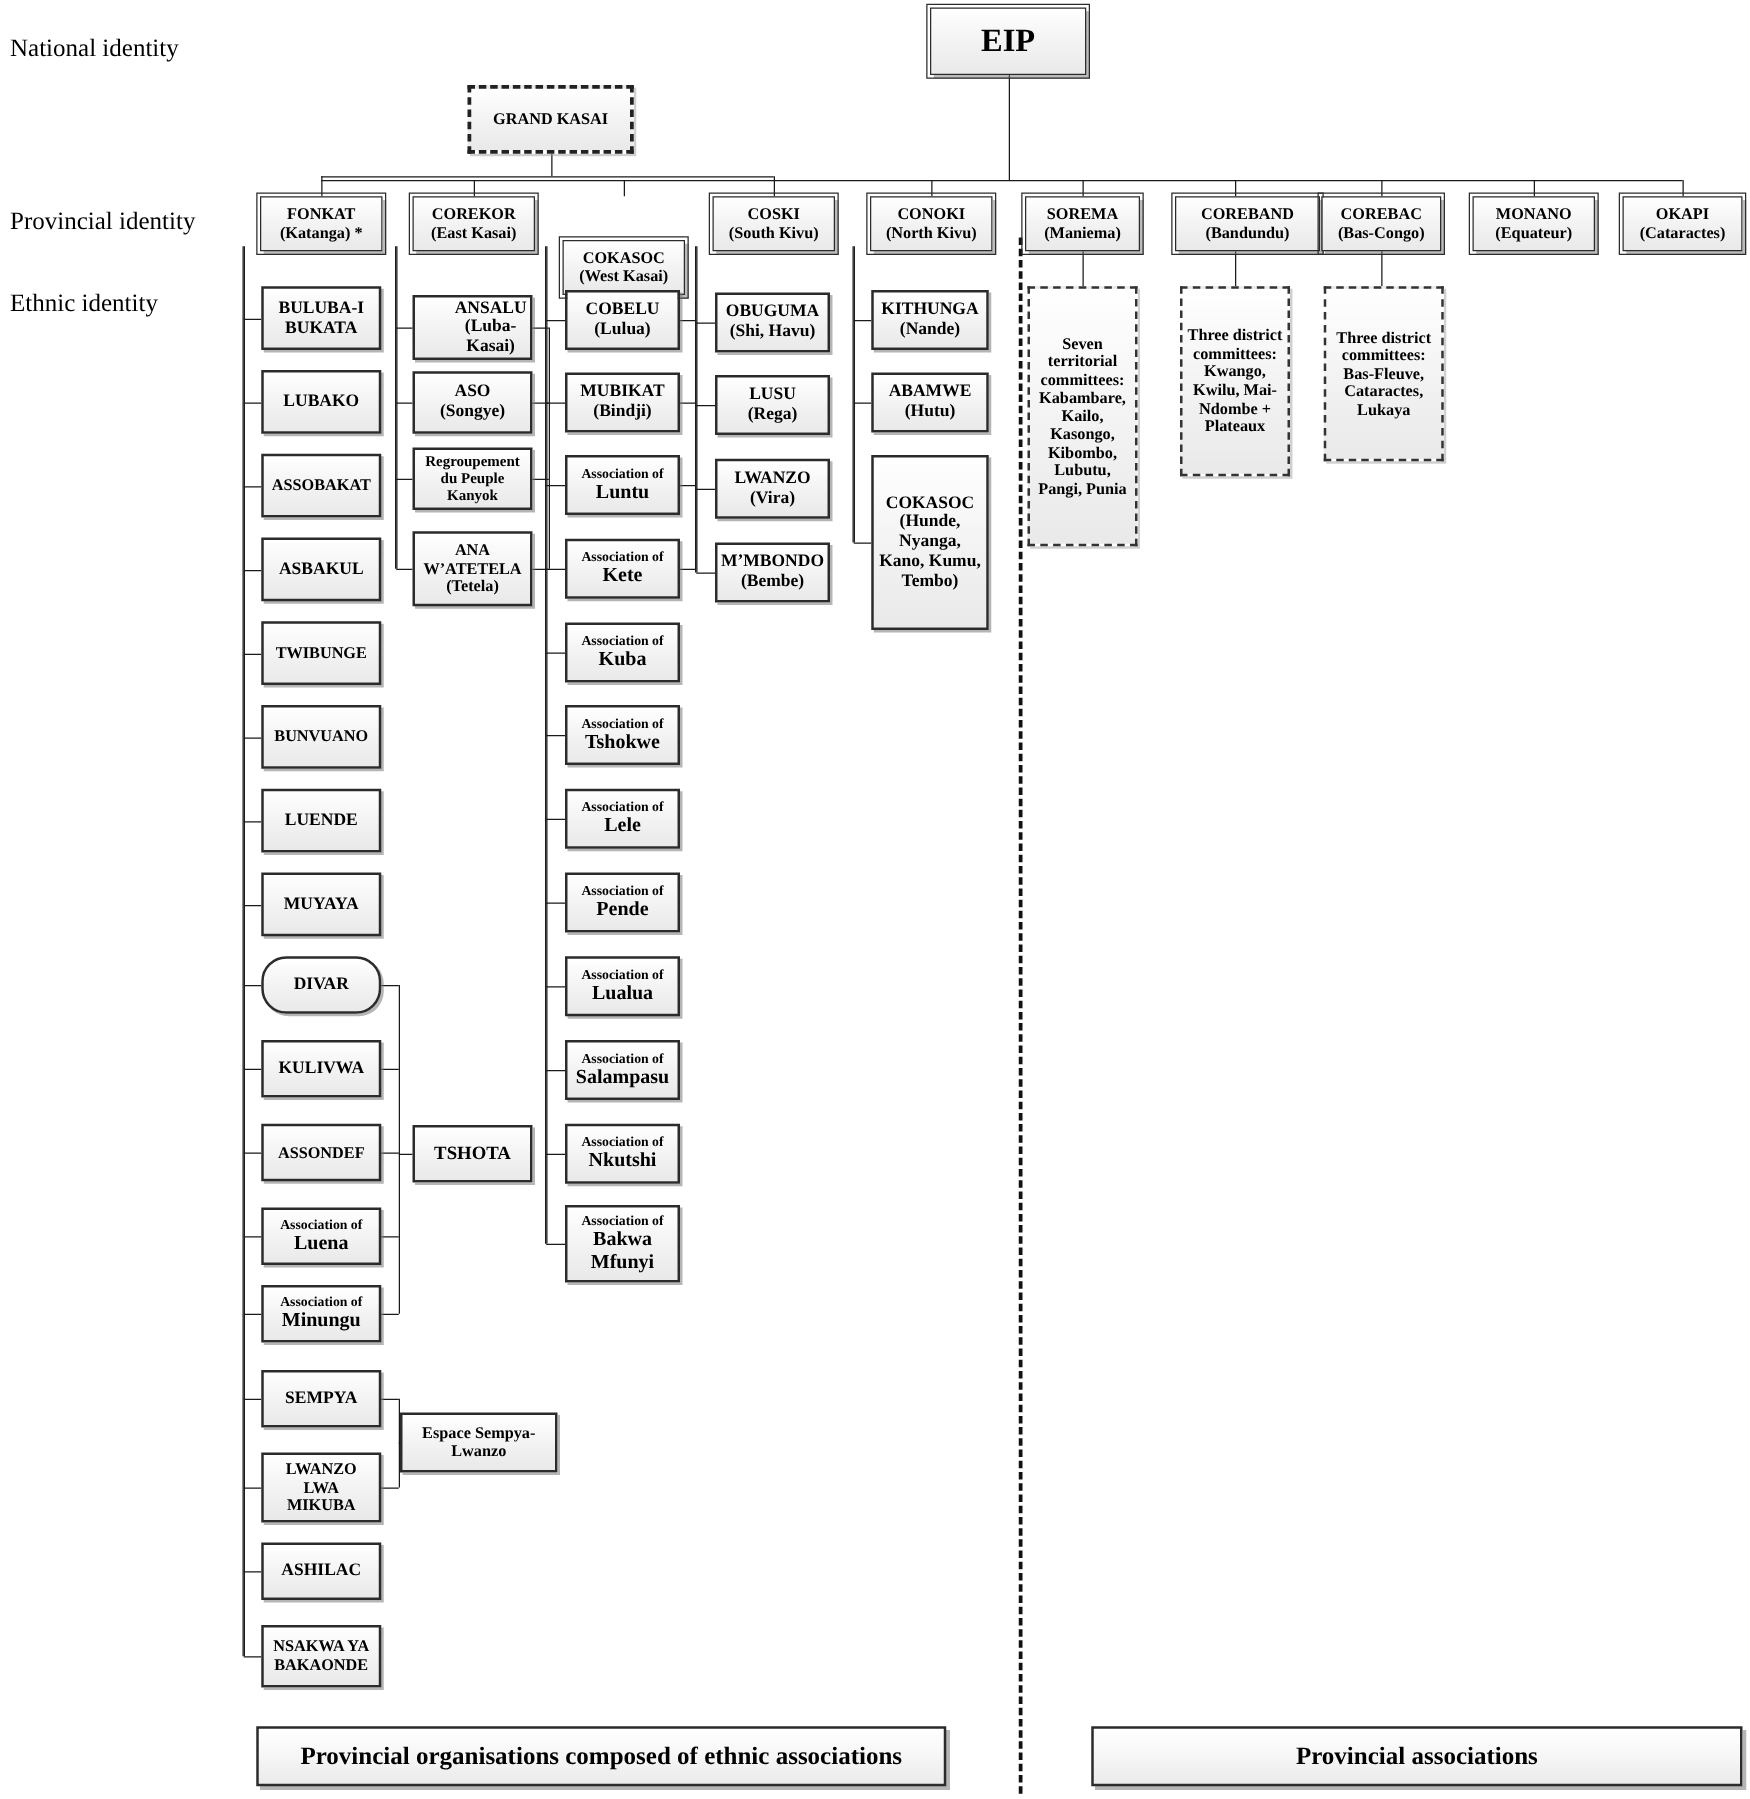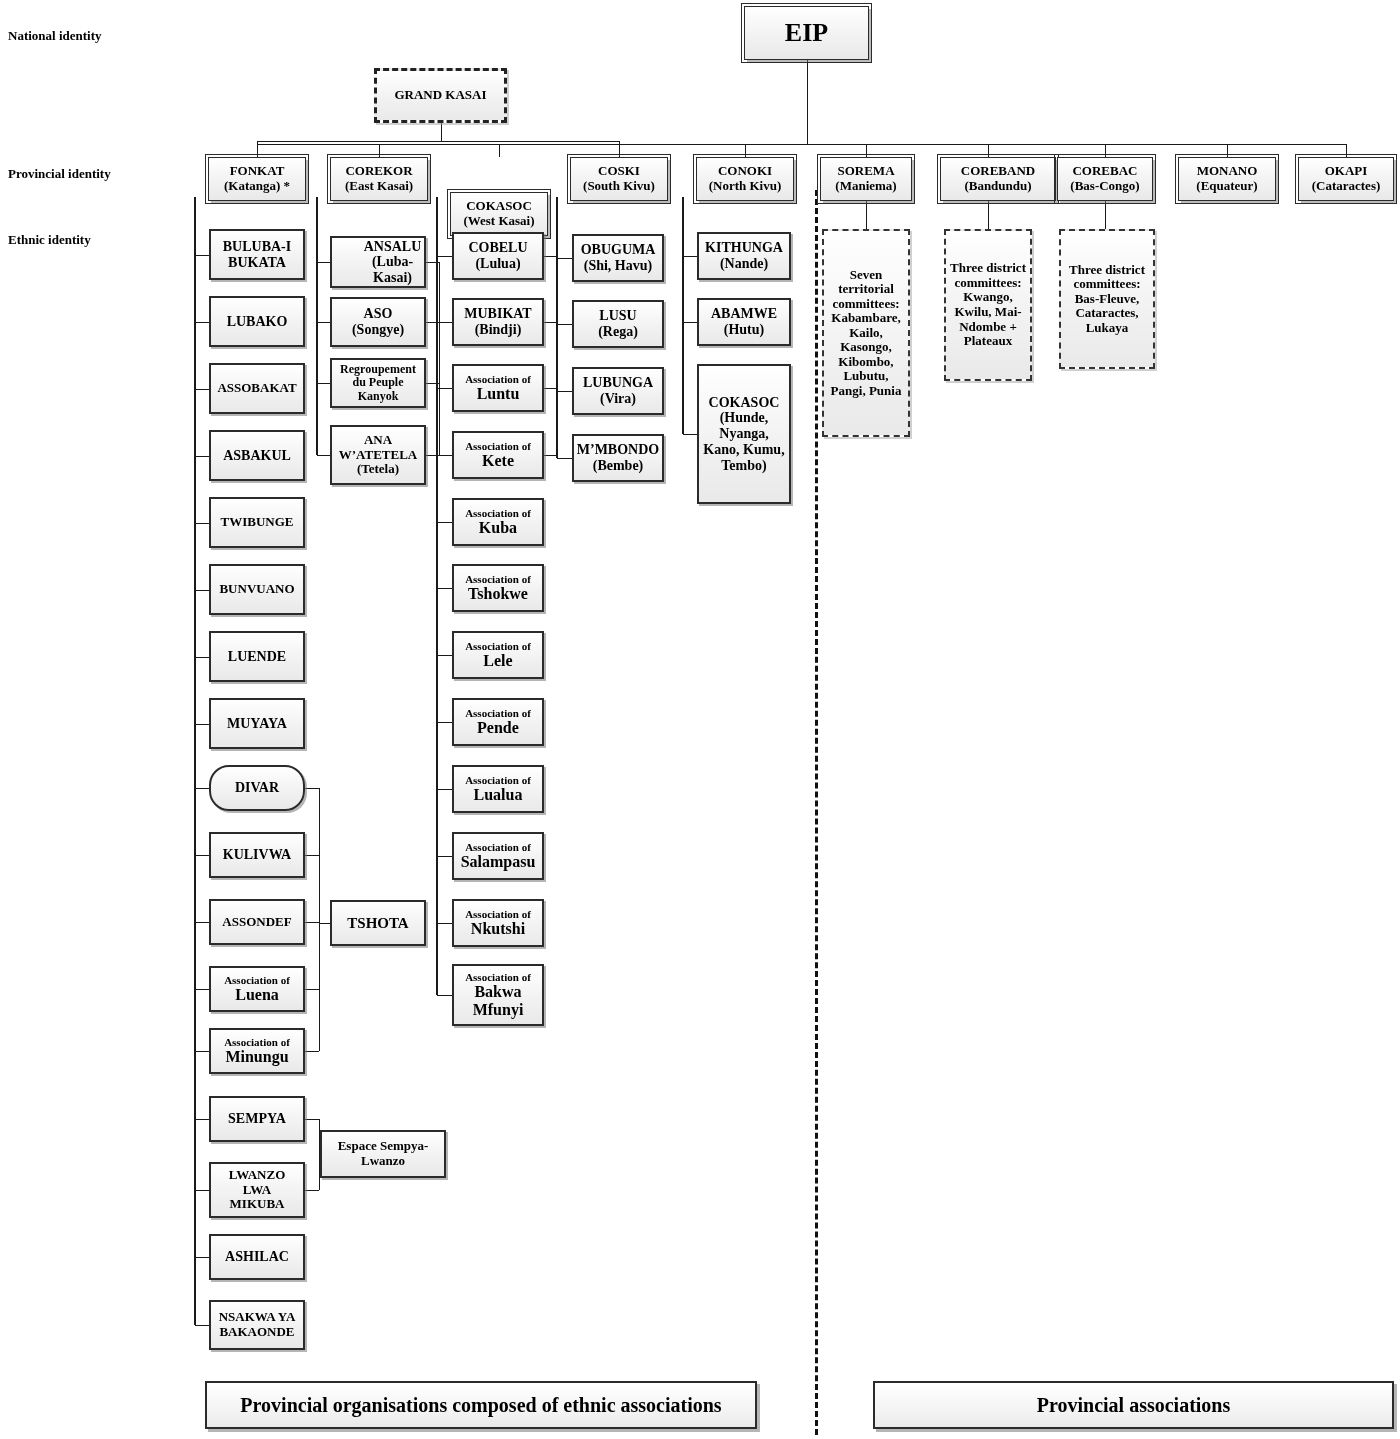--- a/index.html
+++ b/index.html
@@ -50,21 +50,21 @@
     background:linear-gradient(to bottom,#ffffff 0%,#f4f4f4 60%,#eaeaea 100%);
     border:2px solid #2b2b2b;
     display:flex;align-items:center;justify-content:center;
     font-weight:bold;font-size:20px;
     box-shadow:3px 3px 0 0 rgba(120,120,120,.55);
     z-index:6;
   }
 
   
   .rowlabel{
-    position:absolute;font-weight:bold;font-size:13px;white-space:nowrap;z-index:7;
+    position:absolute;font-weight:normal;font-size:20px;white-space:nowrap;z-index:7;
   }
 
   
   .ln{position:absolute;background:#1a1a1a;z-index:1;}
   .lnh{height:1px;}
   .lnv{width:1px;}
 
   
   .vsep{
     position:absolute;
@@ -440,21 +440,21 @@
         </div>
       </div>
       <div class="box" style="left: 572px; top: 300px; width: 92px; height: 48px; font-size: 14px;">
         <div>
           <span class="l1">LUSU</span>
           <span class="l2">(Rega)</span>
         </div>
       </div>
       <div class="box" style="left: 572px; top: 367px; width: 92px; height: 48px; font-size: 14px;">
         <div>
-          <span class="l1">LUBUNGA</span>
+          <span class="l1">LWANZO</span>
           <span class="l2">(Vira)</span>
         </div>
       </div>
       <div class="box" style="left: 572px; top: 434px; width: 92px; height: 48px; font-size: 14px;">
         <div>
           <span class="l1">M’MBONDO</span>
           <span class="l2">(Bembe)</span>
         </div>
       </div>
       <div class="box" style="left: 697px; top: 232px; width: 94px; height: 48px; font-size: 14px;">

